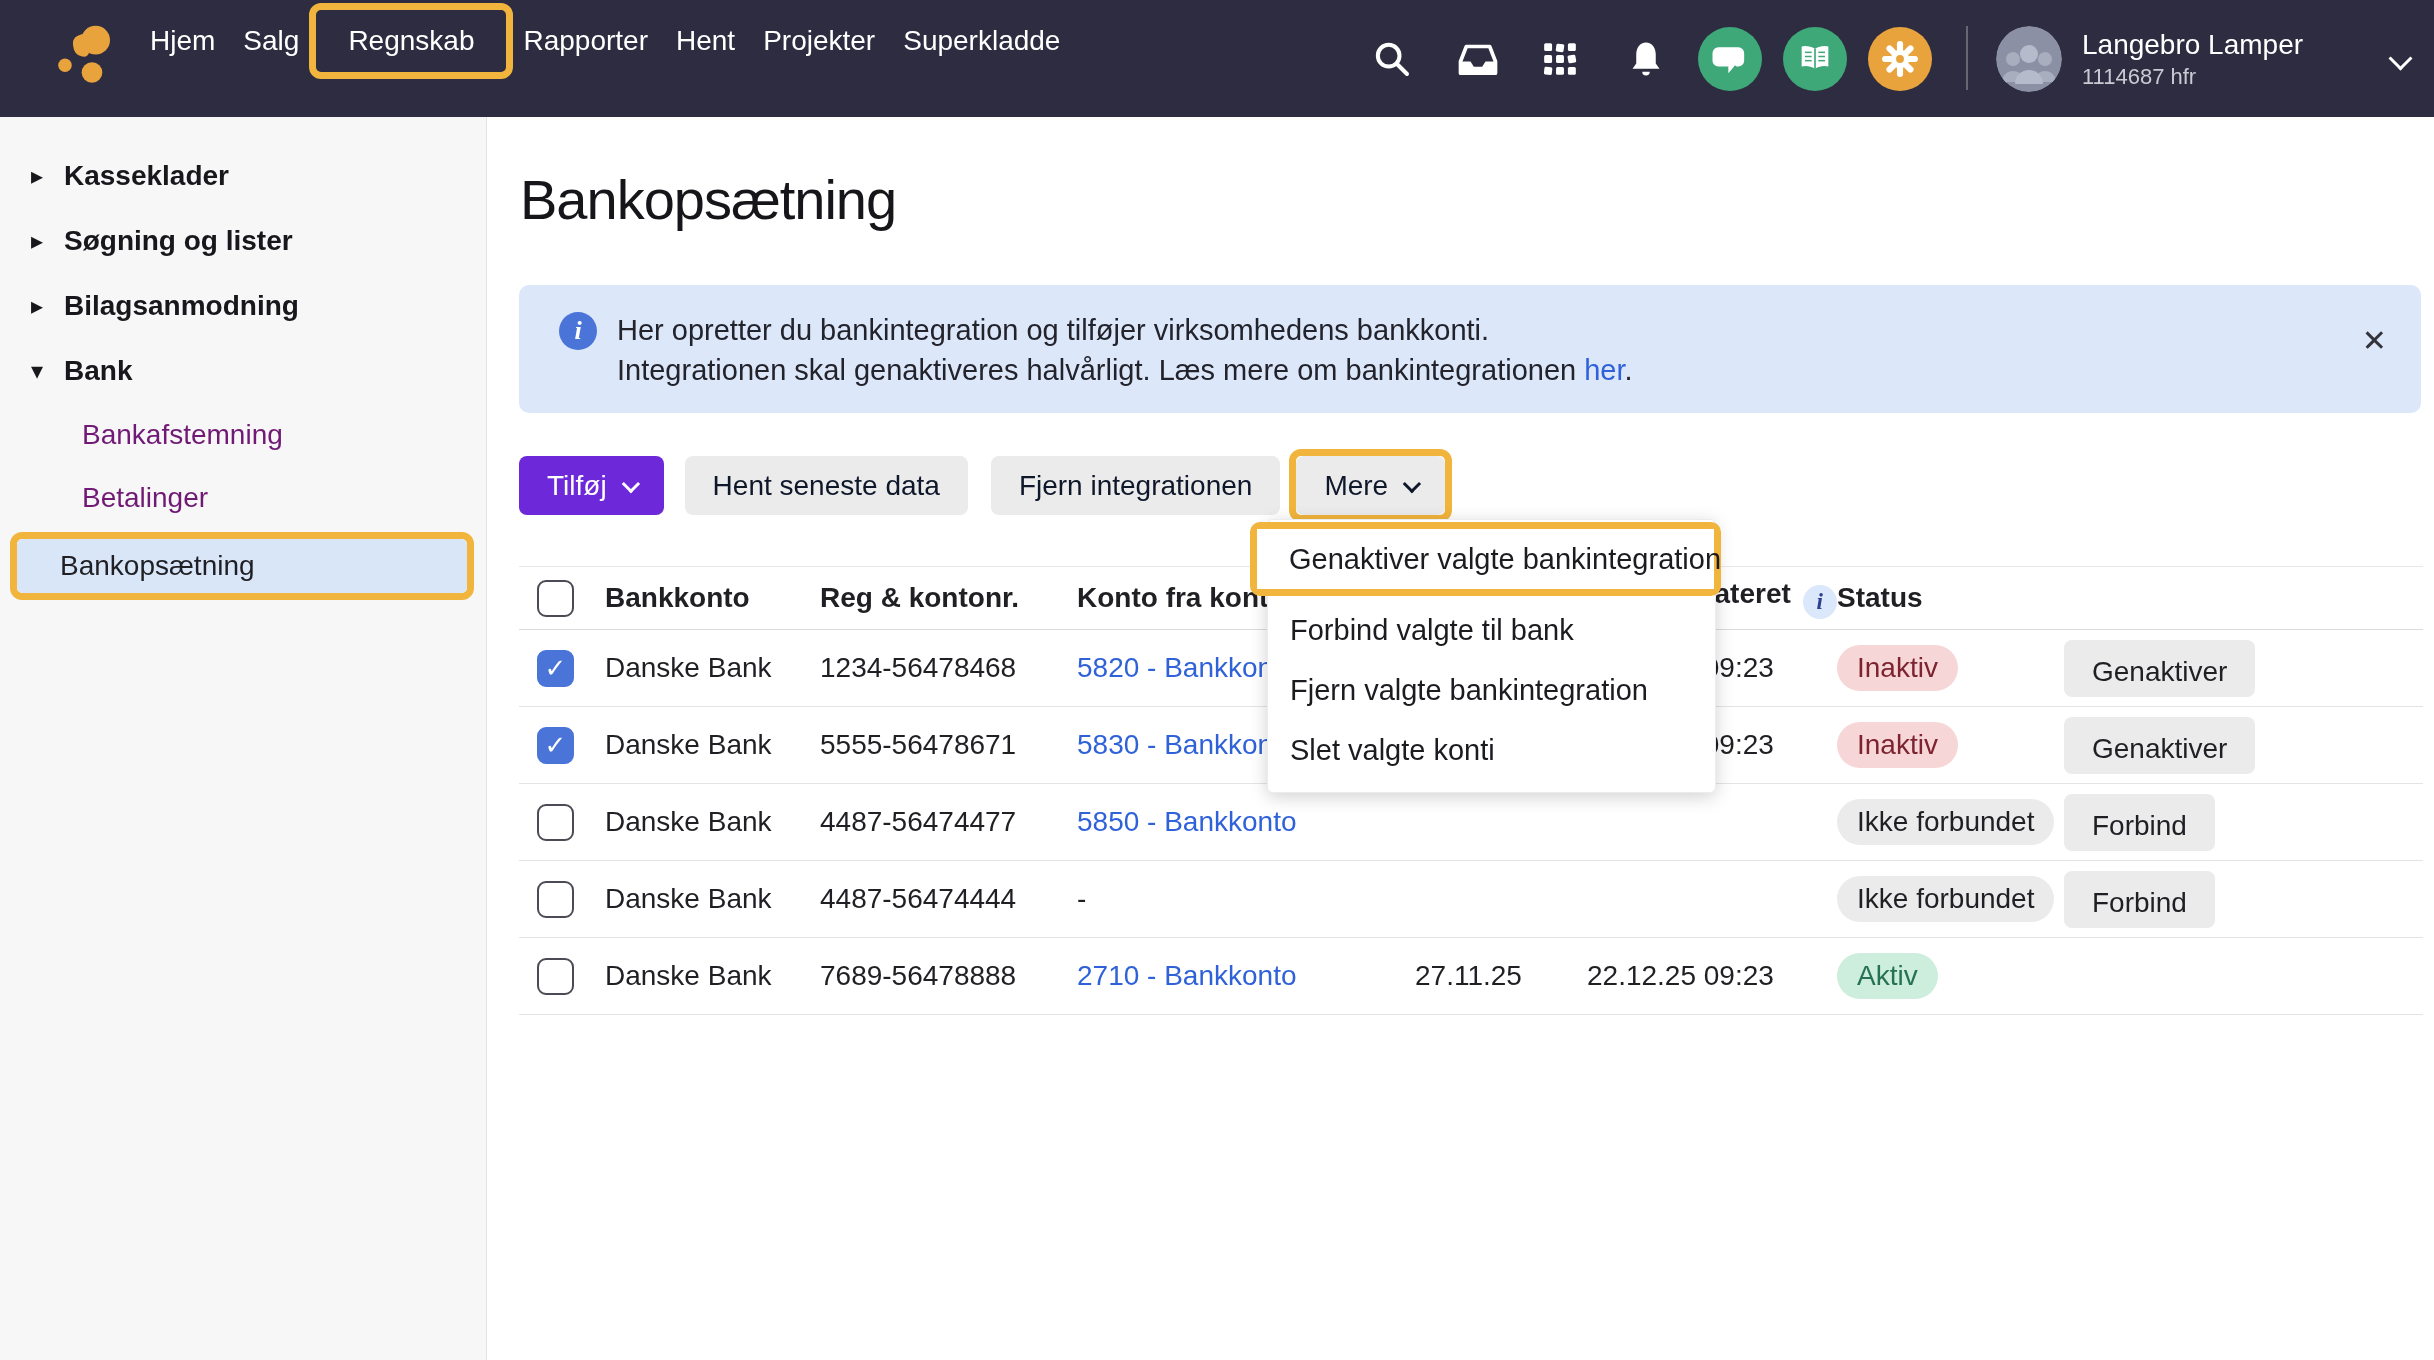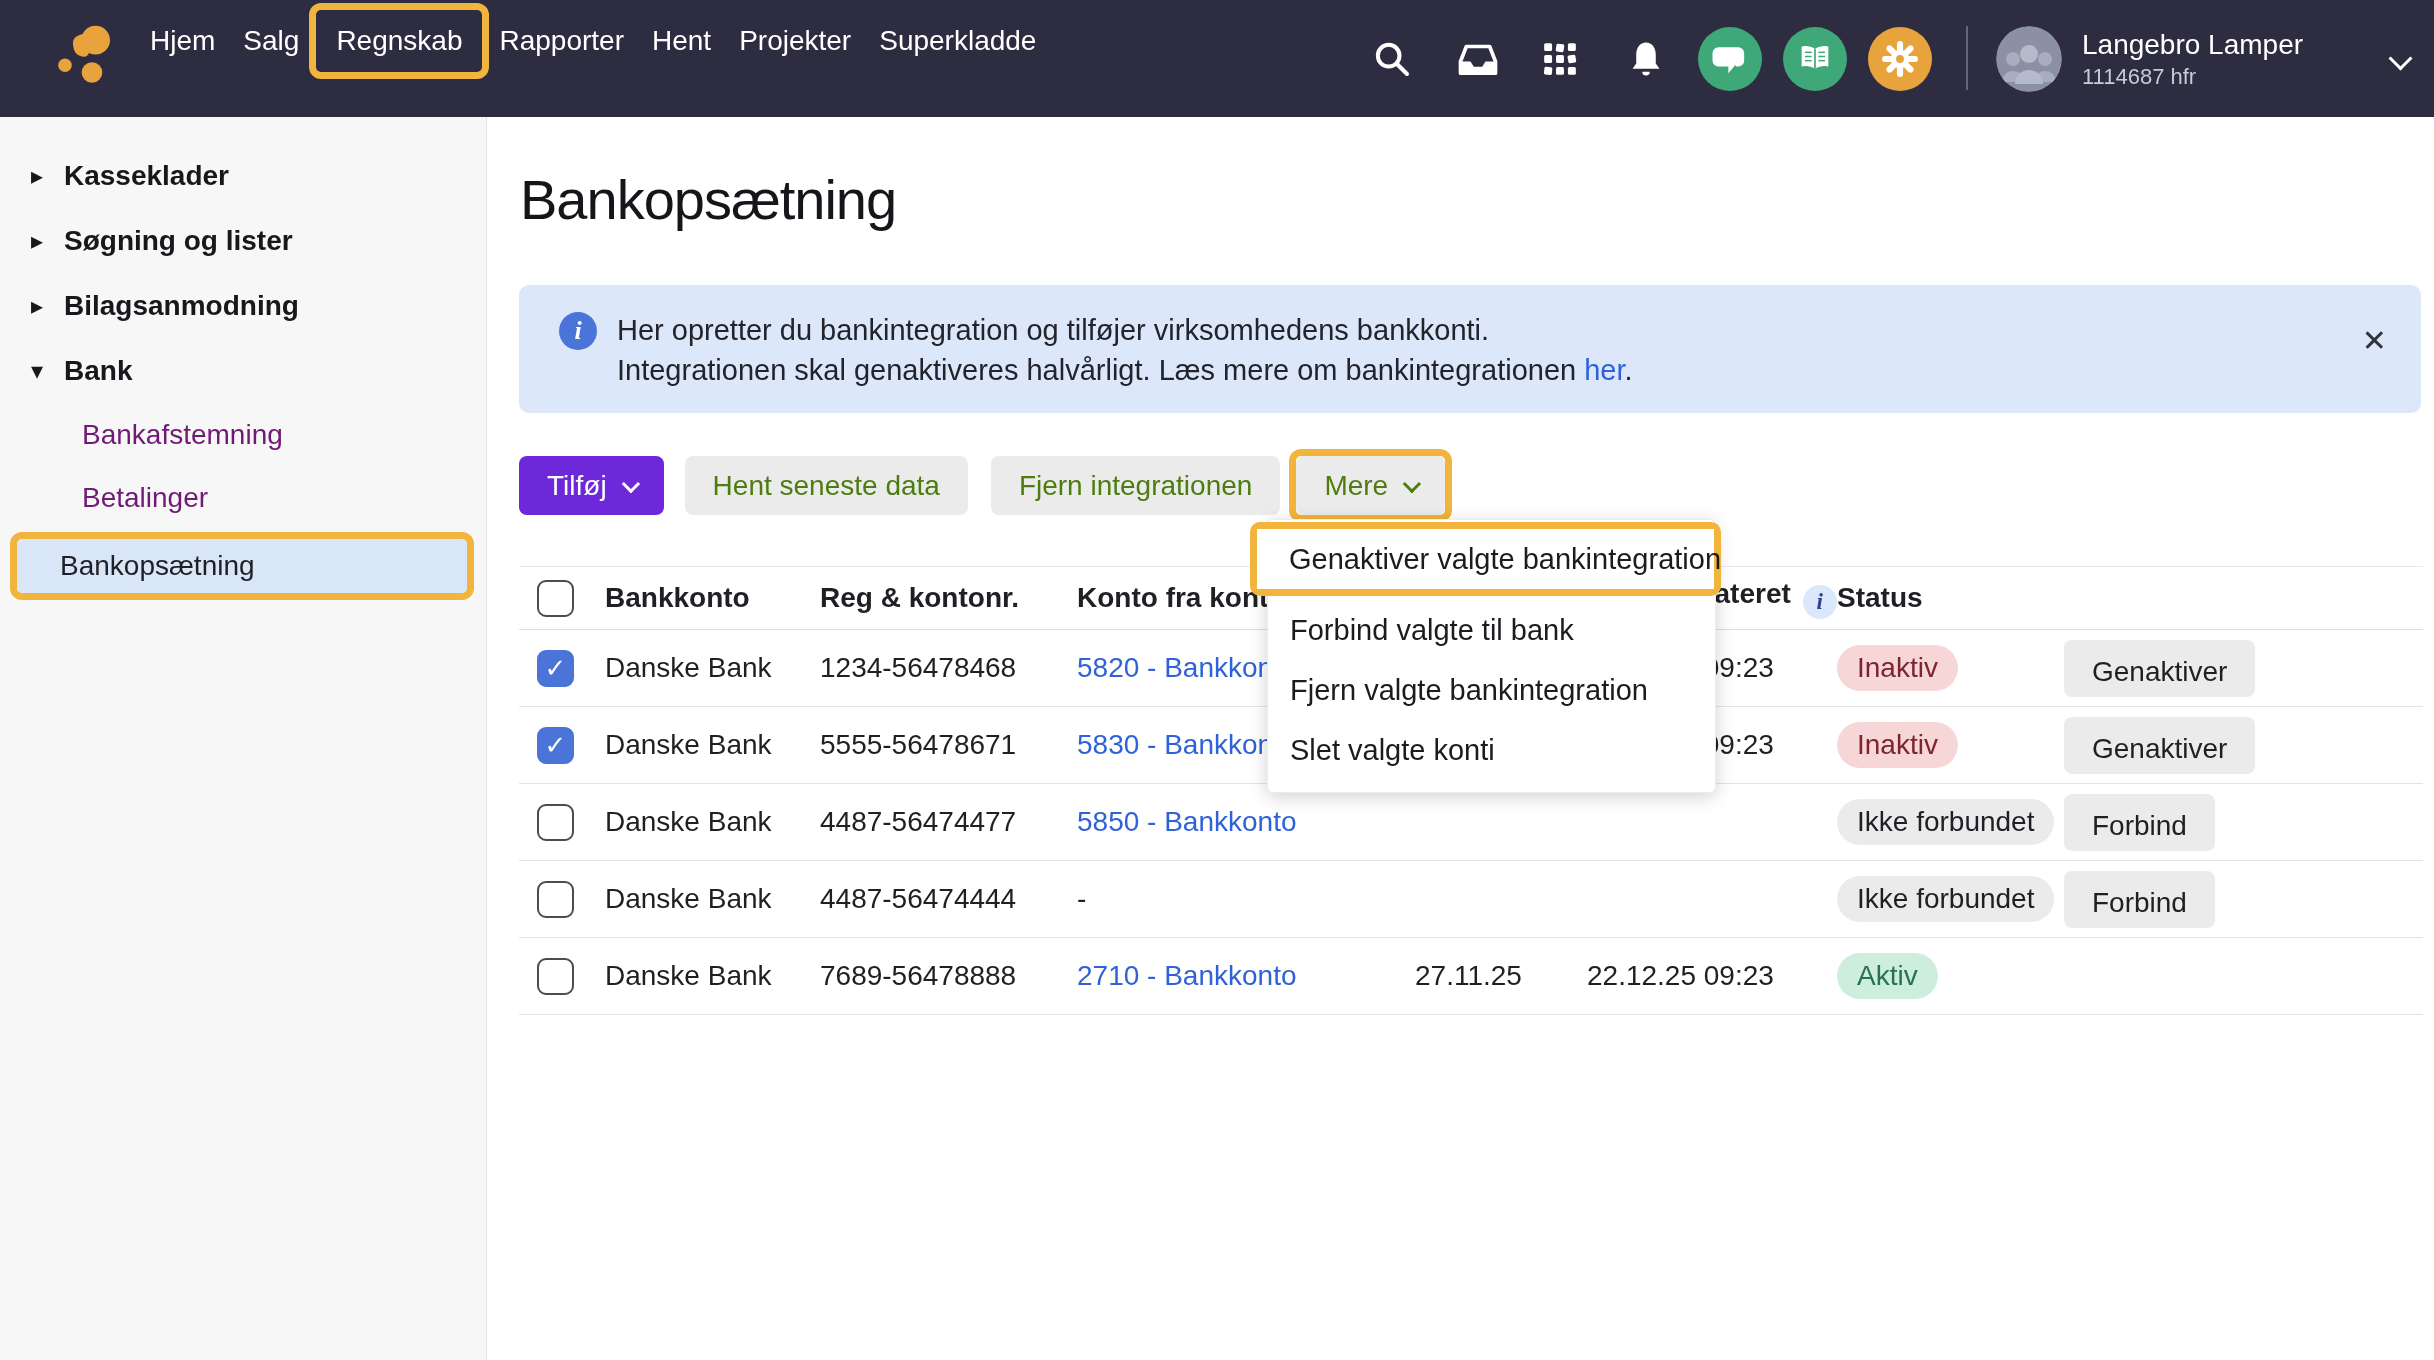--- a/index.html
+++ b/index.html
@@ -4,21 +4,21 @@
 <style>
   * { margin:0; padding:0; box-sizing:border-box; }
   html,body { width:2434px; height:1360px; overflow:hidden; }
   body { font-family:"Liberation Sans","DejaVu Sans",sans-serif; background:#fff; position:relative; color:#1f1f24; }
 
   
   .topbar { position:absolute; left:0; top:0; width:2434px; height:117px; background:#2d2c40; z-index:30; }
   .logo { position:absolute; left:38px; top:14px; width:90px; height:90px; }
   .nav { position:absolute; left:150px; top:0; height:82px; display:flex; align-items:center; gap:28px; }
   .nav-item { color:#fff; font-size:28px; white-space:nowrap; cursor:pointer; }
-  .nav-ann { border:7px solid #F1B43C; border-radius:12px; padding:15px 20px; margin:0 -18px; }
+  .nav-ann { border:7px solid #F1B43C; border-radius:12px; padding:15px 32px; margin:0 -18px; }
   .topicon { position:absolute; top:0; height:117px; display:flex; align-items:center; cursor:pointer; }
   .circle-icon { width:64px; height:64px; border-radius:50%; display:flex; align-items:center; justify-content:center; }
   .tb-divider { position:absolute; left:1966px; top:26px; width:2px; height:64px; background:rgba(255,255,255,0.28); }
   .avatar { position:absolute; left:1996px; top:26px; width:66px; height:66px; border-radius:50%; overflow:hidden; cursor:pointer; }
   .userblock { position:absolute; left:2082px; top:27px; color:#fff; cursor:pointer; }
   .user-name { font-size:28px; line-height:36px; }
   .user-meta { font-size:22px; color:#c9cad4; line-height:28px; }
   .user-chev { position:absolute; left:2392px; top:50px; width:17px; height:17px; border-right:3px solid #fff; border-bottom:3px solid #fff; transform:rotate(45deg); cursor:pointer; }
 
   
@@ -36,21 +36,21 @@
   .banner { position:absolute; left:32px; top:168px; width:1902px; height:128px; background:#dce7fa; border-radius:10px; padding:25px 0 0 40px; }
   .banner-row { display:flex; gap:20px; }
   .info-badge { width:38px; height:38px; border-radius:50%; background:#4a74d8; color:#fff; font-family:"Liberation Serif",serif; font-weight:bold; font-style:italic; font-size:26px; display:flex; align-items:center; justify-content:center; flex:0 0 38px; margin-top:2px; }
   .banner-text { font-size:29px; line-height:40px; color:#23232c; }
   .banner a, .lnk { color:#2f62d9; text-decoration:none; cursor:pointer; }
   .banner-close { position:absolute; right:34px; top:38px; font-size:30px; color:#33333a; cursor:pointer; }
 
   .toolbar { position:absolute; left:32px; top:332px; display:flex; align-items:center; }
   .btn { height:59px; border:none; border-radius:8px; font-size:28px; font-family:inherit; padding:0 28px; cursor:pointer; white-space:nowrap; display:inline-flex; align-items:center; gap:16px; }
   .btn-primary { background:#6d28d9; color:#fff; }
-  .btn-gray { background:#ebebec; color:#4d7c0f; }
+  .btn-gray { background:#ebebec; color:#0f172a; }
   .chev { width:13px; height:13px; border-right:3px solid currentColor; border-bottom:3px solid currentColor; transform:rotate(45deg) translateY(-2px); }
   .mere-ann { border:7px solid #F1B43C; border-radius:12px; margin-left:9px; }
 
   
   .table { position:absolute; left:32px; top:449px; width:1904px; }
   .trow { display:grid; grid-template-columns:86px 215px 257px 338px 172px 250px 227px 1fr; align-items:center; height:77px; border-bottom:1px solid #e4e4e6; font-size:28px; }
   .thead { height:64px; font-weight:bold; border-top:1px solid #e8e8ea; border-bottom:1px solid #dcdcde; }
   .cell { white-space:nowrap; overflow:visible; }
   .cb-cell { padding-left:18px; }
   .checkbox { width:37px; height:37px; border-radius:9px; border:2px solid #4b4b55; background:#fff; cursor:pointer; display:flex; align-items:center; justify-content:center; }

